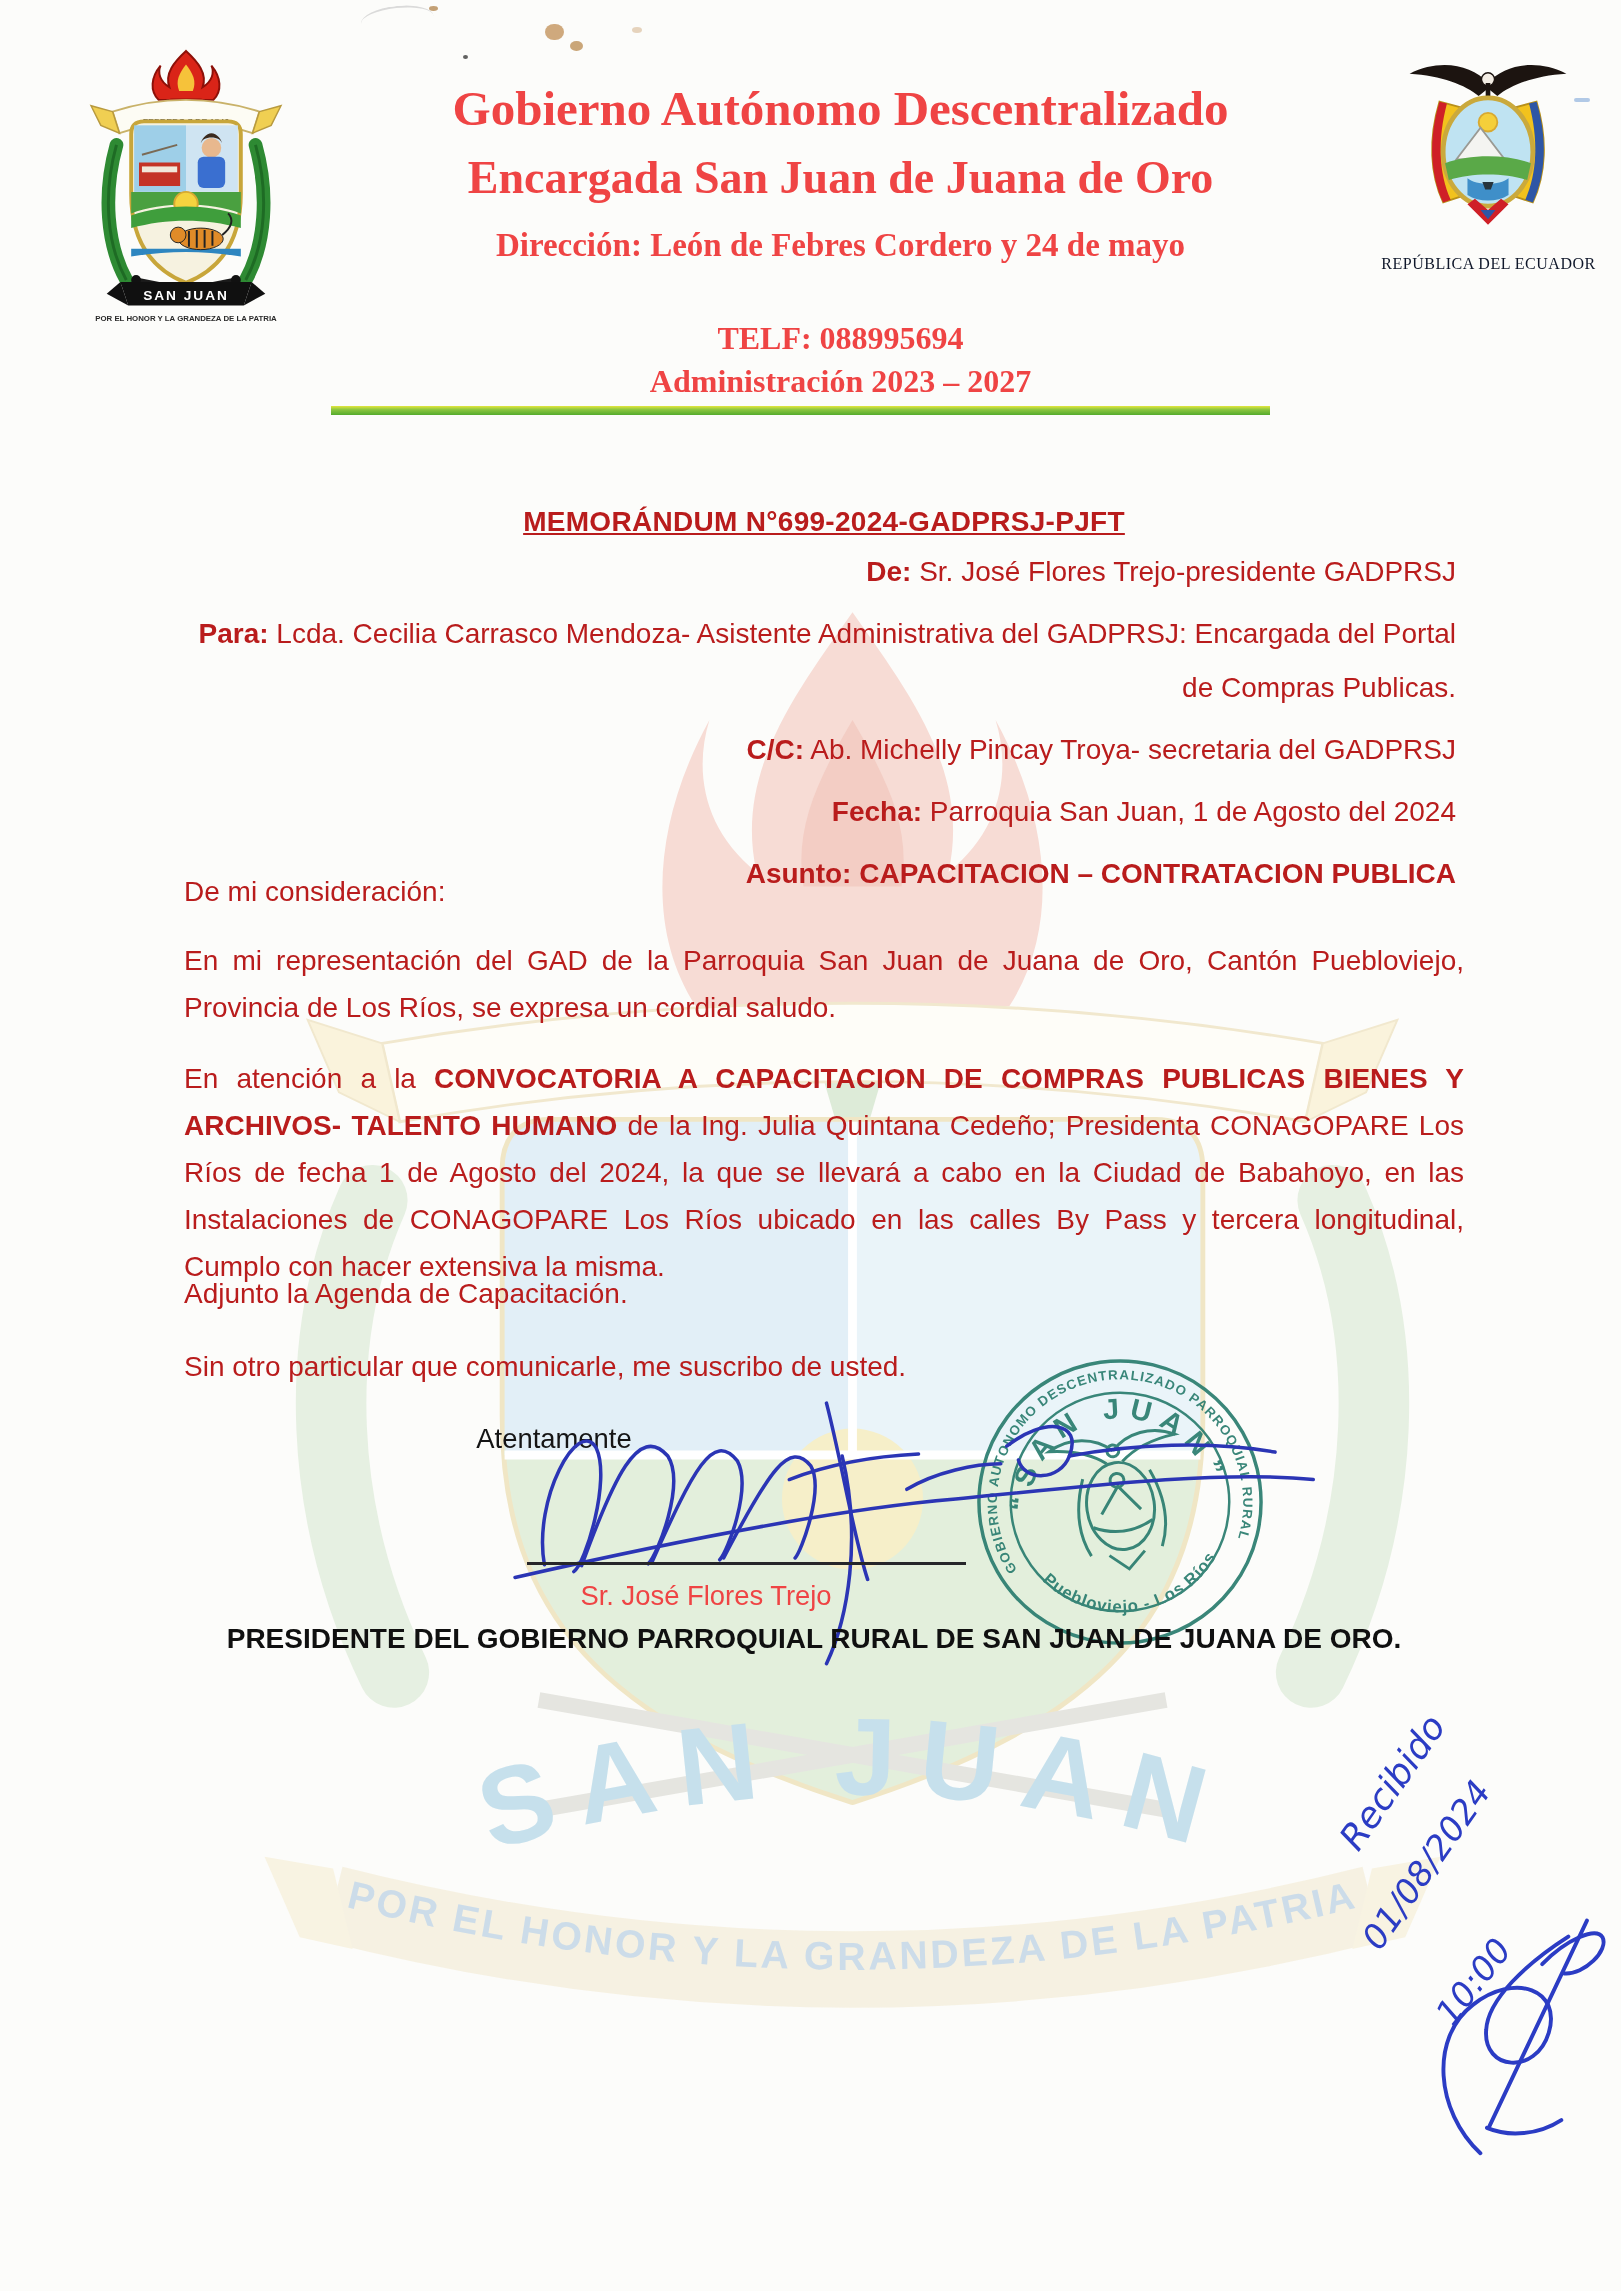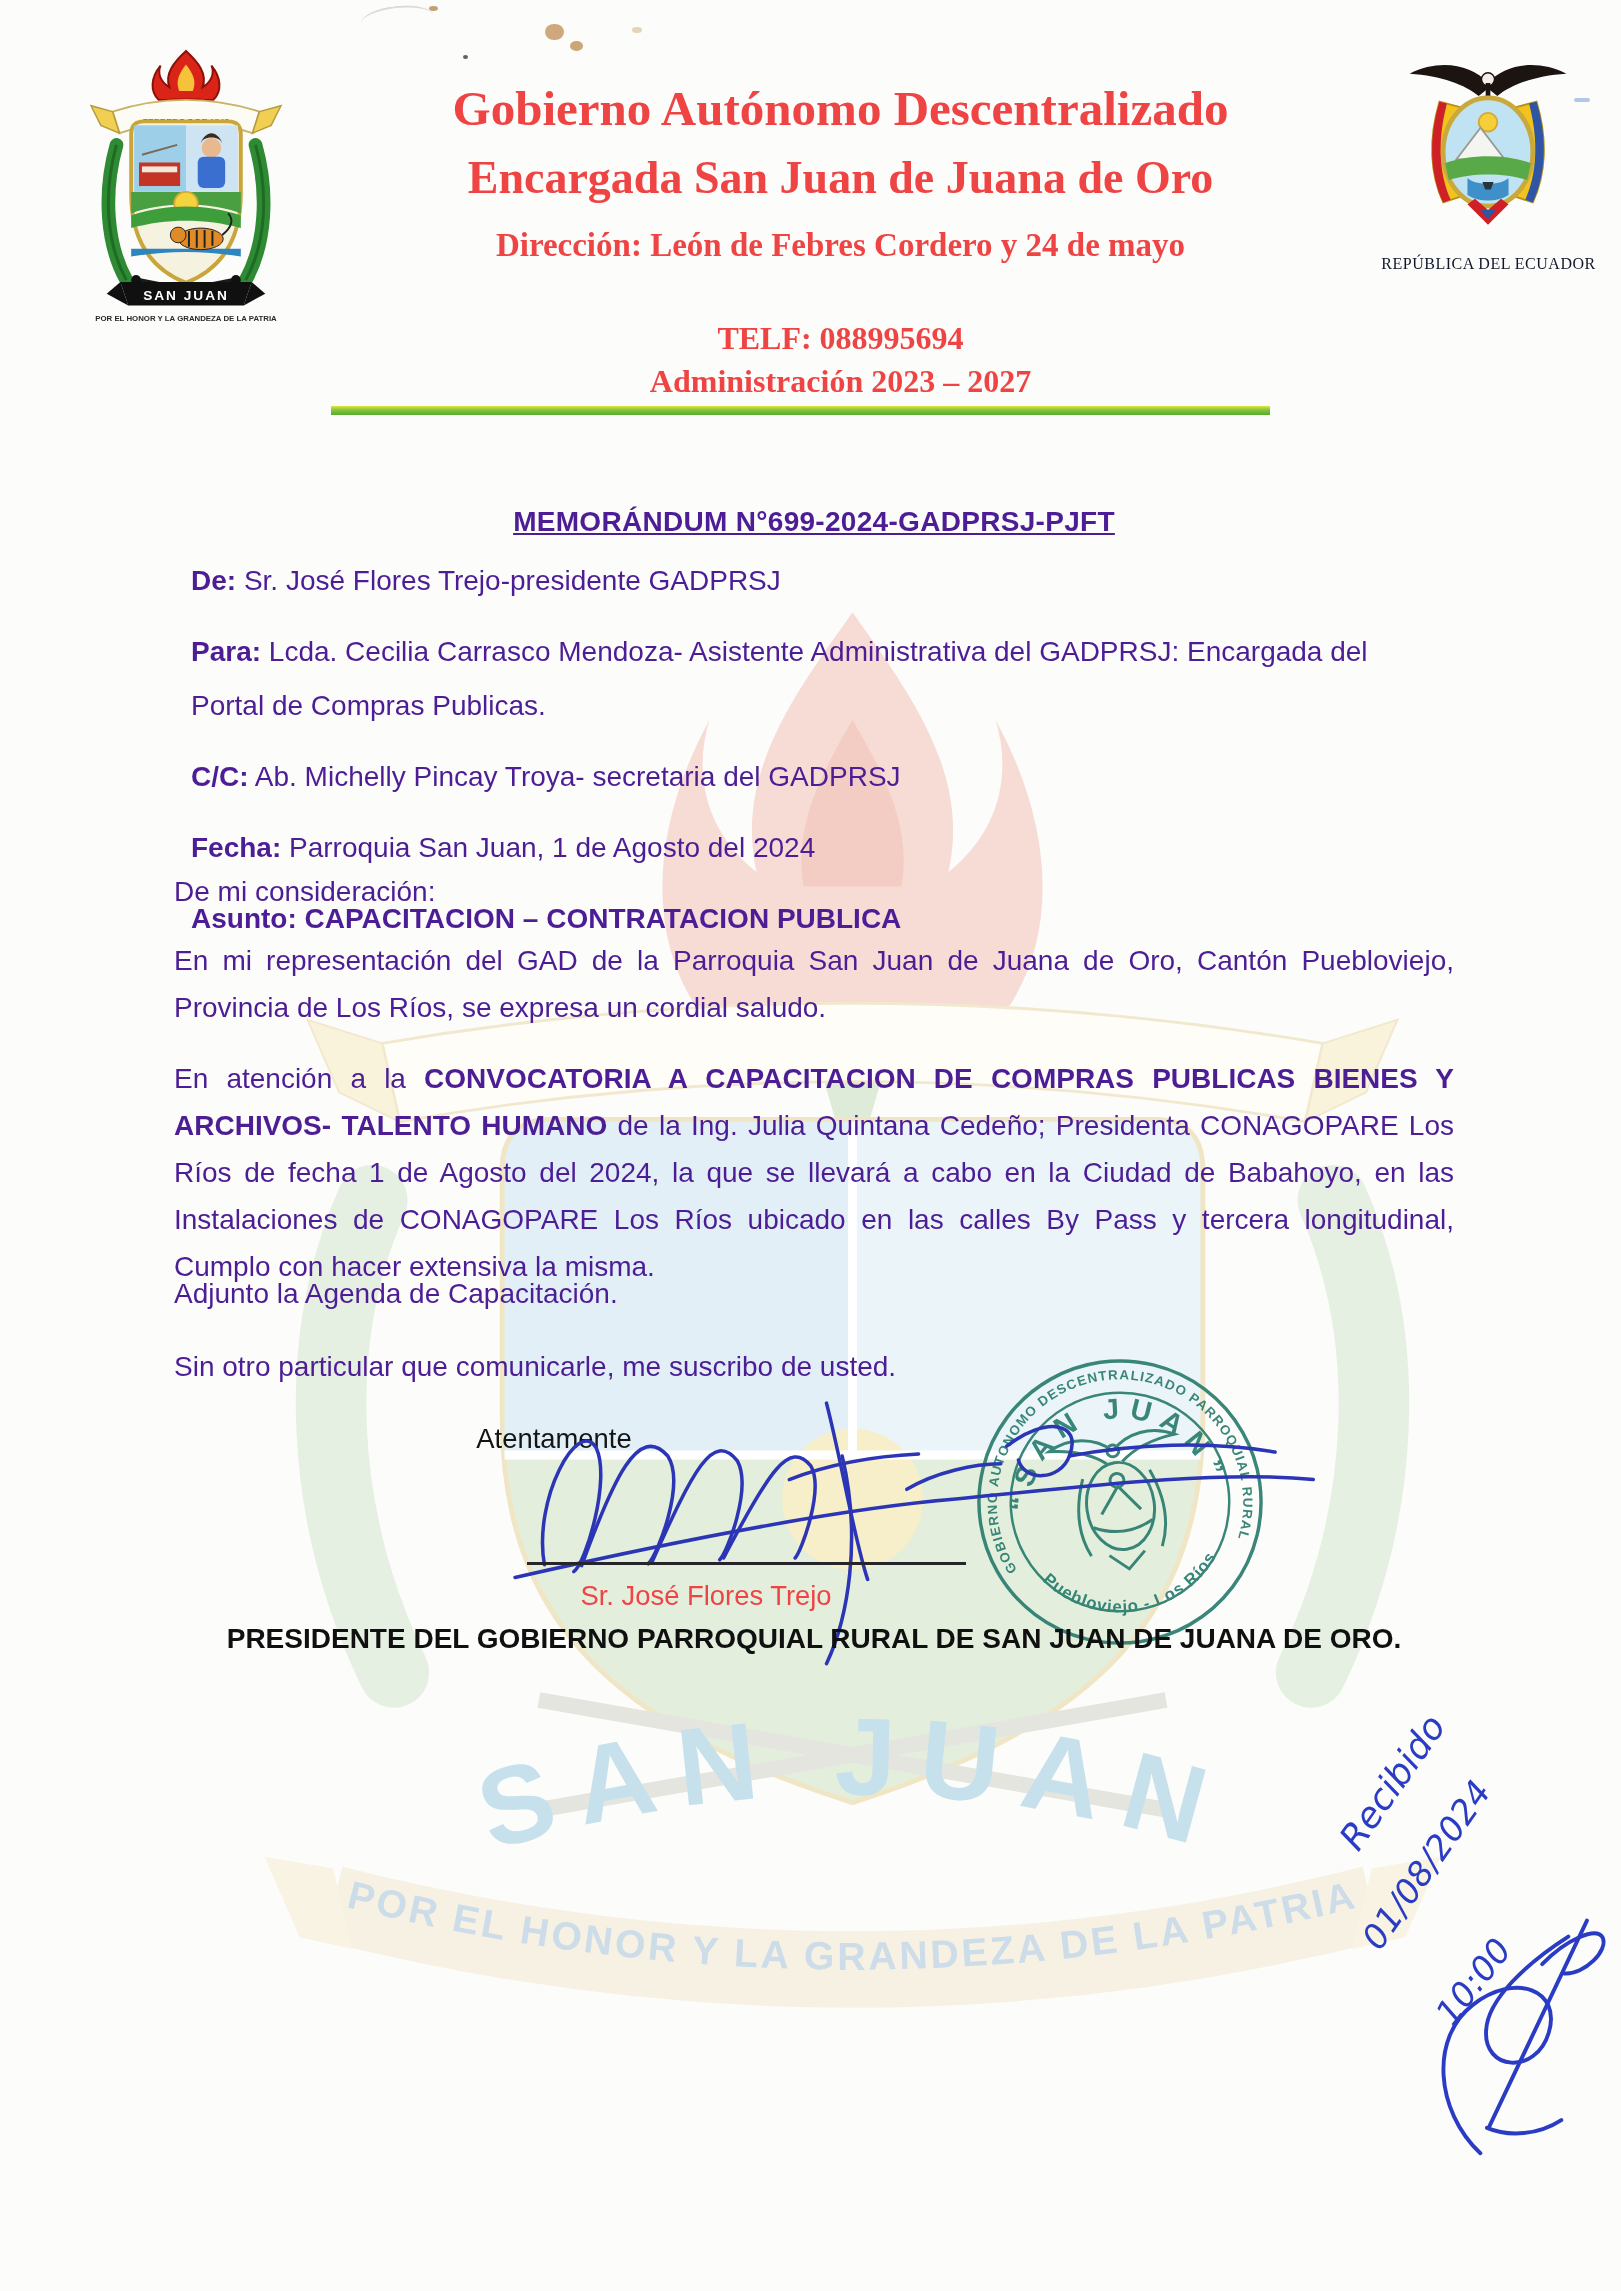--- a/index.html
+++ b/index.html
@@ -13,25 +13,25 @@
   .ht2{top:151px;font-size:46px;}
   .ht3{top:227px;font-size:33px;}
   .ht4{top:274px;font-size:32px;}
   .ht5{top:320px;font-size:32px;}
   .ht6{top:363px;font-size:32px;}
   .green-line{position:absolute;left:331px;top:406px;width:939px;height:8.8px;
       background:linear-gradient(to bottom,#e3e73c 0%,#8cc63f 40%,#54ab2d 100%);}
   .seal-caption{position:absolute;left:1365px;top:255px;width:247px;text-align:center;
       font-family:"Liberation Serif",serif;font-size:16px;color:#0f172a;letter-spacing:0.5px;}
   
-  .doc{position:absolute;left:174px;width:1280px;font-size:28px;line-height:47px;color:#4c1d95;}
+  .doc{position:absolute;left:184px;width:1280px;font-size:28px;line-height:47px;color:#b91c1c;}
   .memo-title{top:498px;text-align:center;font-weight:bold;font-size:28px;
       text-decoration:underline;letter-spacing:0.3px;}
   .meta{top:537px;line-height:54px;}
-  .meta p{margin:17px;}
+  .meta p{margin:8px;text-align:right;}
   .bold{font-weight:bold;}
   .just{text-align:justify;}
   .closing{position:absolute;left:446px;top:1423px;width:216px;text-align:center;
       font-size:27.4px;color:#151515;}
   .signer-name{position:absolute;left:461px;top:1580px;width:490px;text-align:center;
       font-size:27.4px;color:#ef4444;z-index:6;}
   .signer-title{position:absolute;left:174px;top:1623px;width:1280px;text-align:center;
       font-weight:bold;font-size:28px;color:#101010;z-index:6;}
   .sig-underline{position:absolute;left:527px;top:1562px;width:439px;height:2.9px;
       background:#26262a;z-index:5;}

